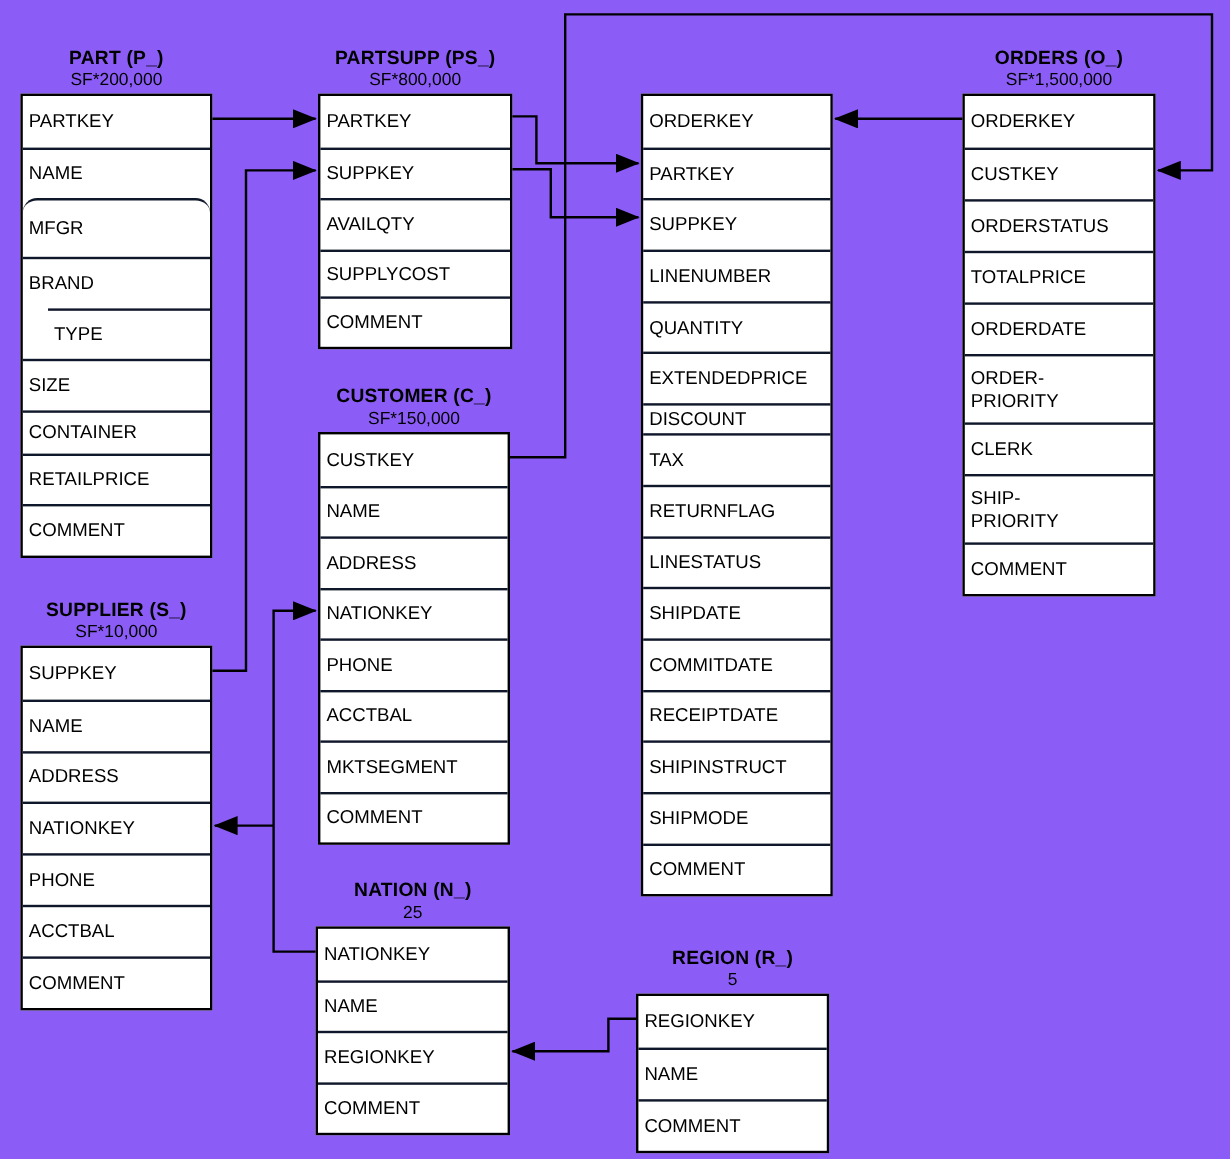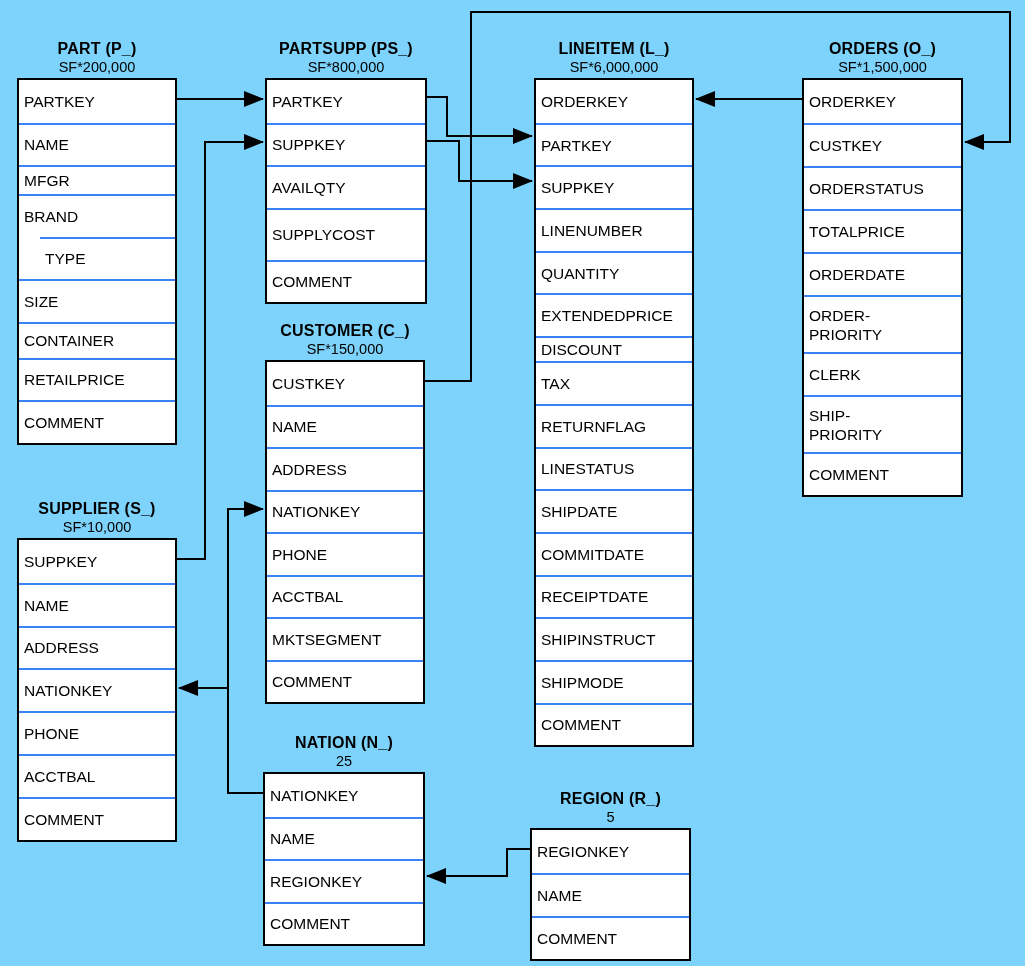--- a/index.html
+++ b/index.html
@@ -5,48 +5,48 @@
   * { margin: 0; padding: 0; box-sizing: border-box; }
   html, body { background: #ffffff; }
   body {
     width: 1025px; height: 966px;
     font-family: "Liberation Sans", sans-serif;
     color: #000;
   }
   #stage {
     position: relative;
     width: 1025px; height: 966px;
-    background: #7dd3fc;
+    background: #8b5cf6;
     overflow: hidden;
   }
   .tbl-header { position: absolute; text-align: center; color: #000; }
   .tbl-title  { font-weight: bold; font-size: 16px; line-height: 19px; letter-spacing: 0.2px; }
   .tbl-card   { font-size: 14.5px; line-height: 18px; }
   .tbl-box    { position: absolute; border: 2px solid #000; background: #fff; }
   .tbl-row    { display: flex; align-items: center; padding-left: 5px; overflow: hidden; }
-  .tbl-row + .tbl-row { border-top: 2px solid #3b82f6; }
+  .tbl-row + .tbl-row { border-top: 2px solid #0f172a; }
   .tbl-lbl    { font-size: 15.5px; line-height: 19px; white-space: pre-line; color: #000; }
   .wires      { position: absolute; left: 0; top: 0; pointer-events: none; }
 </style>
 </head>
 <body>
 
 <div id="stage">
     <div class="tbl-header" style="left: 17px; top: 39px; width: 160px;">
       <div class="tbl-title">PART (P_)</div>
       <div class="tbl-card">SF*200,000</div>
     </div>
     <div class="tbl-box" style="left: 17px; top: 78px; width: 160px;">
       <div class="tbl-row" style="height: 42.5px;">
         <span class="tbl-lbl">PARTKEY</span>
       </div>
       <div class="tbl-row" style="height: 42.5px;">
         <span class="tbl-lbl">NAME</span>
       </div>
-      <div class="tbl-row" style="height: 29px;">
+      <div class="tbl-row" style="height: 49px; border-radius: 12px;">
         <span class="tbl-lbl">MFGR</span>
       </div>
       <div class="tbl-row" style="height: 42.5px;">
         <span class="tbl-lbl">BRAND</span>
       </div>
       <div class="tbl-row" style="height: 42.5px; margin-left: 21px;">
         <span class="tbl-lbl">TYPE</span>
       </div>
       <div class="tbl-row" style="height: 42.5px;">
         <span class="tbl-lbl">SIZE</span>
@@ -68,30 +68,26 @@
     <div class="tbl-box" style="left: 265px; top: 78px; width: 162px;">
       <div class="tbl-row" style="height: 42.5px;">
         <span class="tbl-lbl">PARTKEY</span>
       </div>
       <div class="tbl-row" style="height: 42.5px;">
         <span class="tbl-lbl">SUPPKEY</span>
       </div>
       <div class="tbl-row" style="height: 42.5px;">
         <span class="tbl-lbl">AVAILQTY</span>
       </div>
-      <div class="tbl-row" style="height: 52px;">
+      <div class="tbl-row" style="height: 39px;">
         <span class="tbl-lbl">SUPPLYCOST</span>
       </div>
       <div class="tbl-row" style="height: 42.5px;">
         <span class="tbl-lbl">COMMENT</span>
       </div>
-    </div>
-    <div class="tbl-header" style="left: 534px; top: 39px; width: 160px;">
-      <div class="tbl-title">LINEITEM (L_)</div>
-      <div class="tbl-card">SF*6,000,000</div>
     </div>
     <div class="tbl-box" style="left: 534px; top: 78px; width: 160px;">
       <div class="tbl-row" style="height: 42.7px;">
         <span class="tbl-lbl">ORDERKEY</span>
       </div>
       <div class="tbl-row" style="height: 42.7px;">
         <span class="tbl-lbl">PARTKEY</span>
       </div>
       <div class="tbl-row" style="height: 42.7px;">
         <span class="tbl-lbl">SUPPKEY</span>

